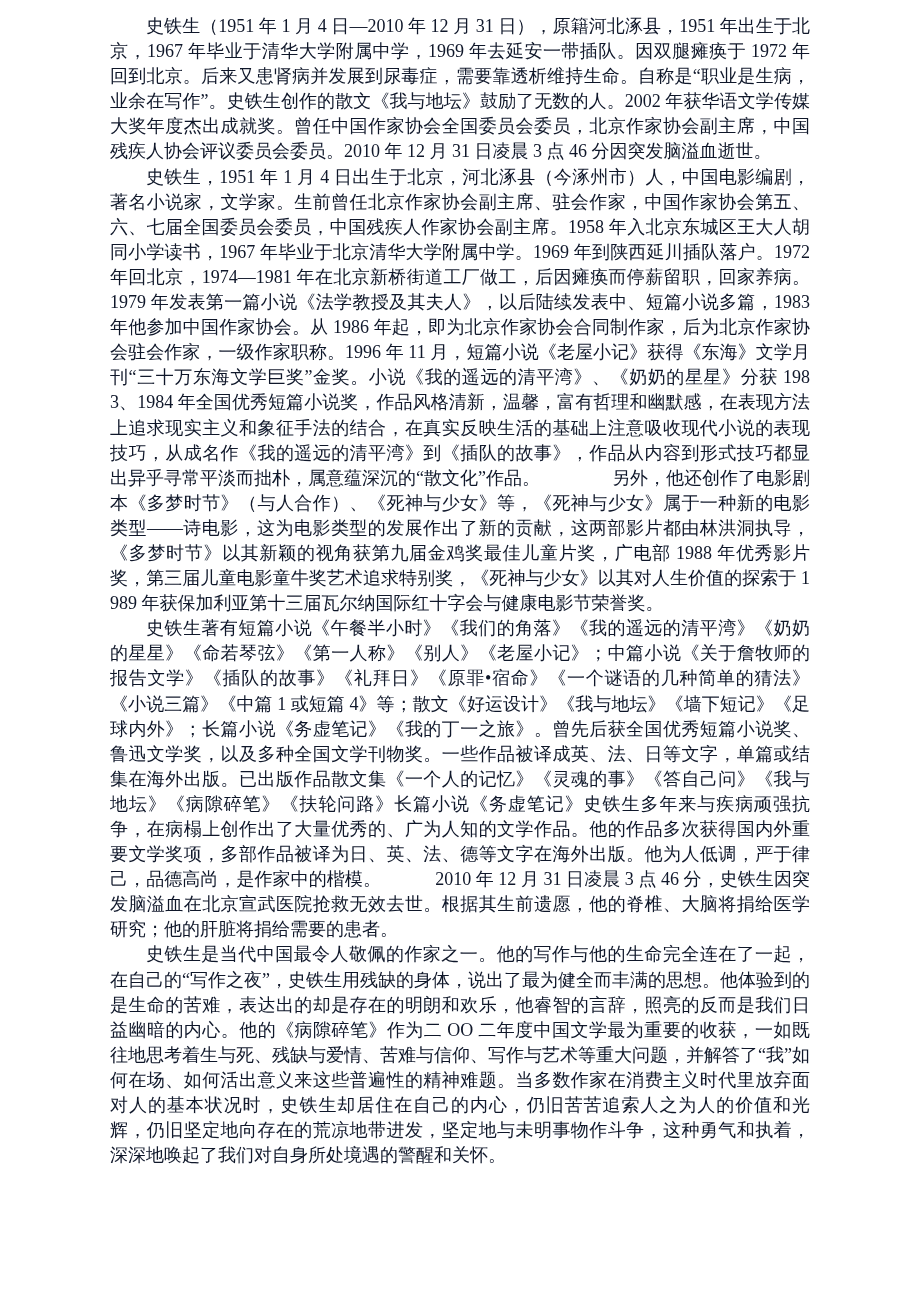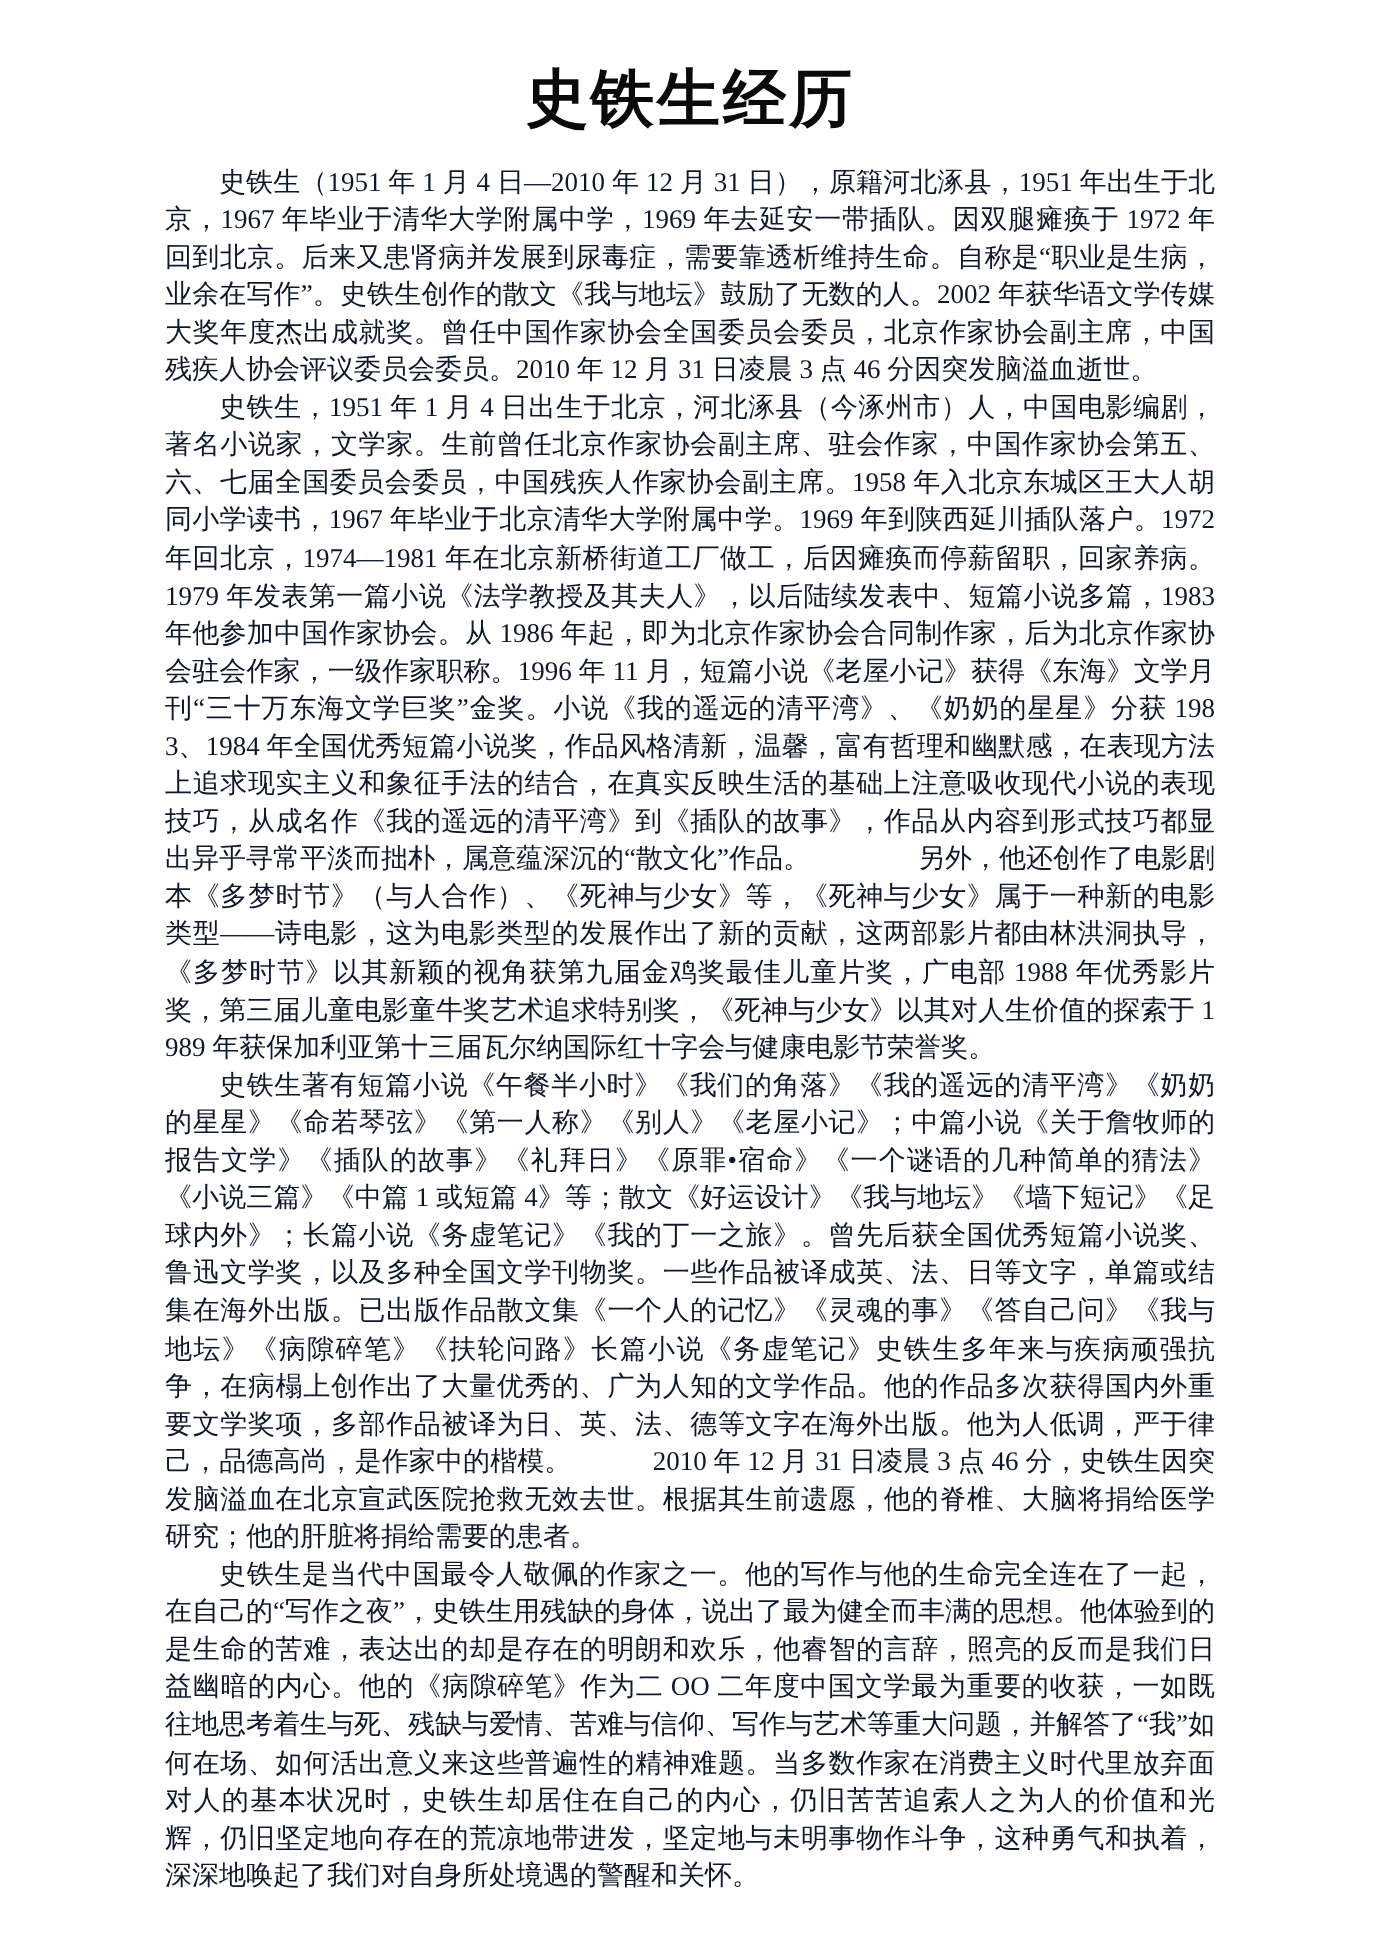--- a/index.html
+++ b/index.html
@@ -38,20 +38,19 @@
     text-justify: inter-ideograph;
     text-indent: 2em;
     word-break: break-all;
     color: #0f172a;
   }
 </style>
 </head>
 <body>
 
 <div class="page">
-  <h1 class="doc-title">史铁生经历</h1>
   <div class="doc-body">
     <p>史铁生（1951 年 1 月 4 日—2010 年 12 月 31 日），原籍河北涿县，1951 年出生于北京，1967 年毕业于清华大学附属中学，1969 年去延安一带插队。因双腿瘫痪于 1972 年回到北京。后来又患肾病并发展到尿毒症，需要靠透析维持生命。自称是“职业是生病，业余在写作”。史铁生创作的散文《我与地坛》鼓励了无数的人。2002 年获华语文学传媒大奖年度杰出成就奖。曾任中国作家协会全国委员会委员，北京作家协会副主席，中国残疾人协会评议委员会委员。2010 年 12 月 31 日凌晨 3 点 46 分因突发脑溢血逝世。</p>
     <p>史铁生，1951 年 1 月 4 日出生于北京，河北涿县（今涿州市）人，中国电影编剧，著名小说家，文学家。生前曾任北京作家协会副主席、驻会作家，中国作家协会第五、六、七届全国委员会委员，中国残疾人作家协会副主席。1958 年入北京东城区王大人胡同小学读书，1967 年毕业于北京清华大学附属中学。1969 年到陕西延川插队落户。1972 年回北京，1974—1981 年在北京新桥街道工厂做工，后因瘫痪而停薪留职，回家养病。　　　　1979 年发表第一篇小说《法学教授及其夫人》，以后陆续发表中、短篇小说多篇，1983 年他参加中国作家协会。从 1986 年起，即为北京作家协会合同制作家，后为北京作家协会驻会作家，一级作家职称。1996 年 11 月，短篇小说《老屋小记》获得《东海》文学月刊“三十万东海文学巨奖”金奖。小说《我的遥远的清平湾》、《奶奶的星星》分获 1983、1984 年全国优秀短篇小说奖，作品风格清新，温馨，富有哲理和幽默感，在表现方法上追求现实主义和象征手法的结合，在真实反映生活的基础上注意吸收现代小说的表现技巧，从成名作《我的遥远的清平湾》到《插队的故事》，作品从内容到形式技巧都显出异乎寻常平淡而拙朴，属意蕴深沉的“散文化”作品。　　　　另外，他还创作了电影剧本《多梦时节》（与人合作）、《死神与少女》等，《死神与少女》属于一种新的电影类型——诗电影，这为电影类型的发展作出了新的贡献，这两部影片都由林洪洞执导，《多梦时节》以其新颖的视角获第九届金鸡奖最佳儿童片奖，广电部 1988 年优秀影片奖，第三届儿童电影童牛奖艺术追求特别奖，《死神与少女》以其对人生价值的探索于 1989 年获保加利亚第十三届瓦尔纳国际红十字会与健康电影节荣誉奖。</p>
     <p>史铁生著有短篇小说《午餐半小时》《我们的角落》《我的遥远的清平湾》《奶奶的星星》《命若琴弦》《第一人称》《别人》《老屋小记》；中篇小说《关于詹牧师的报告文学》《插队的故事》《礼拜日》《原罪•宿命》《一个谜语的几种简单的猜法》《小说三篇》《中篇 1 或短篇 4》等；散文《好运设计》《我与地坛》《墙下短记》《足球内外》；长篇小说《务虚笔记》《我的丁一之旅》。曾先后获全国优秀短篇小说奖、鲁迅文学奖，以及多种全国文学刊物奖。一些作品被译成英、法、日等文字，单篇或结集在海外出版。已出版作品散文集《一个人的记忆》《灵魂的事》《答自己问》《我与地坛》《病隙碎笔》《扶轮问路》长篇小说《务虚笔记》史铁生多年来与疾病顽强抗争，在病榻上创作出了大量优秀的、广为人知的文学作品。他的作品多次获得国内外重要文学奖项，多部作品被译为日、英、法、德等文字在海外出版。他为人低调，严于律己，品德高尚，是作家中的楷模。　　　2010 年 12 月 31 日凌晨 3 点 46 分，史铁生因突发脑溢血在北京宣武医院抢救无效去世。根据其生前遗愿，他的脊椎、大脑将捐给医学研究；他的肝脏将捐给需要的患者。</p>
     <p>史铁生是当代中国最令人敬佩的作家之一。他的写作与他的生命完全连在了一起，在自己的“写作之夜”，史铁生用残缺的身体，说出了最为健全而丰满的思想。他体验到的是生命的苦难，表达出的却是存在的明朗和欢乐，他睿智的言辞，照亮的反而是我们日益幽暗的内心。他的《病隙碎笔》作为二 OO 二年度中国文学最为重要的收获，一如既往地思考着生与死、残缺与爱情、苦难与信仰、写作与艺术等重大问题，并解答了“我”如何在场、如何活出意义来这些普遍性的精神难题。当多数作家在消费主义时代里放弃面对人的基本状况时，史铁生却居住在自己的内心，仍旧苦苦追索人之为人的价值和光辉，仍旧坚定地向存在的荒凉地带进发，坚定地与未明事物作斗争，这种勇气和执着，深深地唤起了我们对自身所处境遇的警醒和关怀。</p>
   </div>
 </div>
 
 </body></html>

